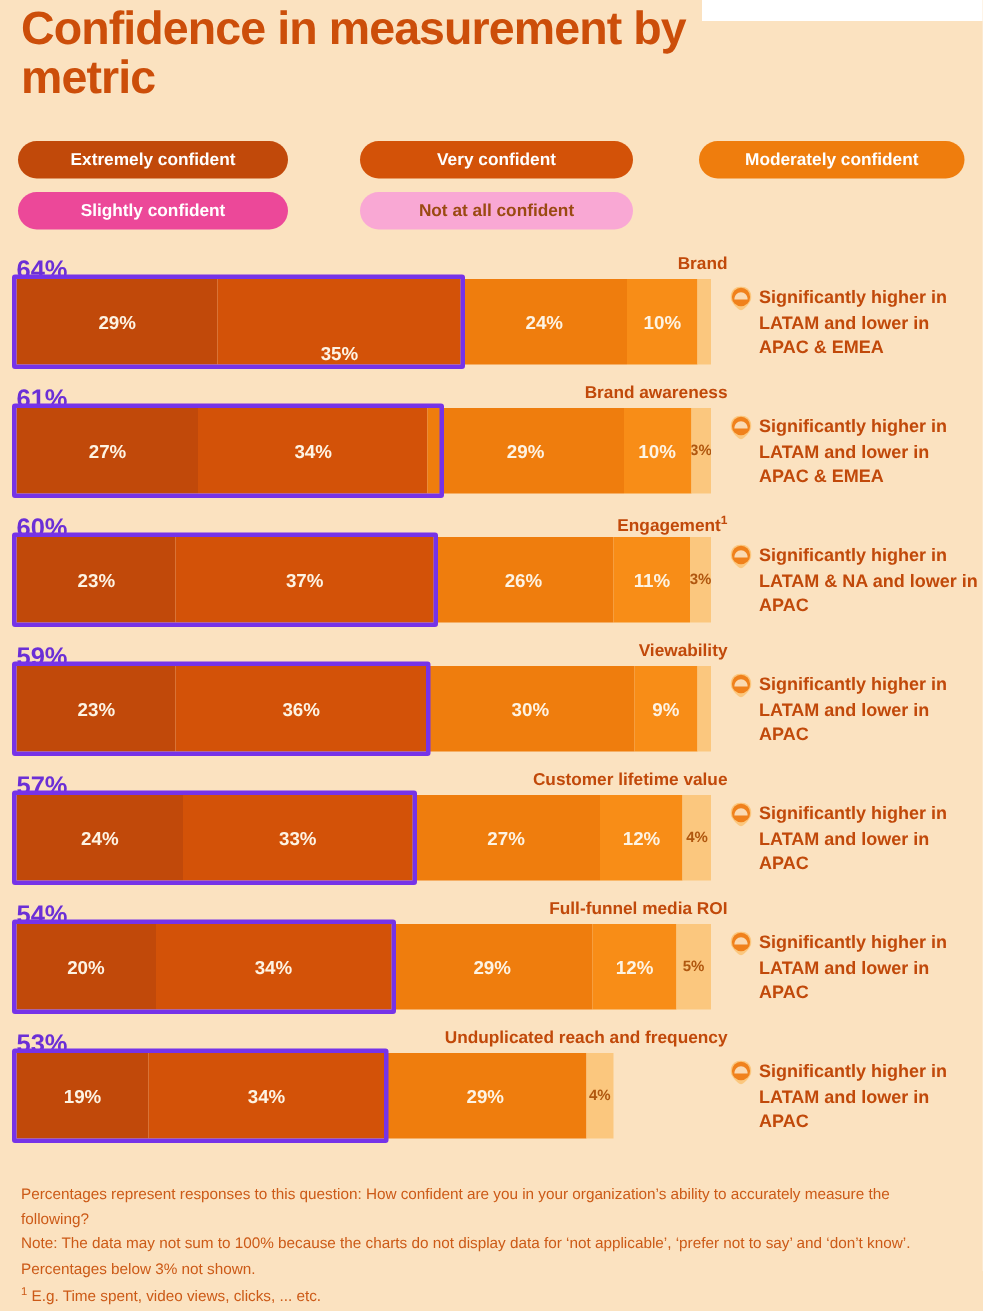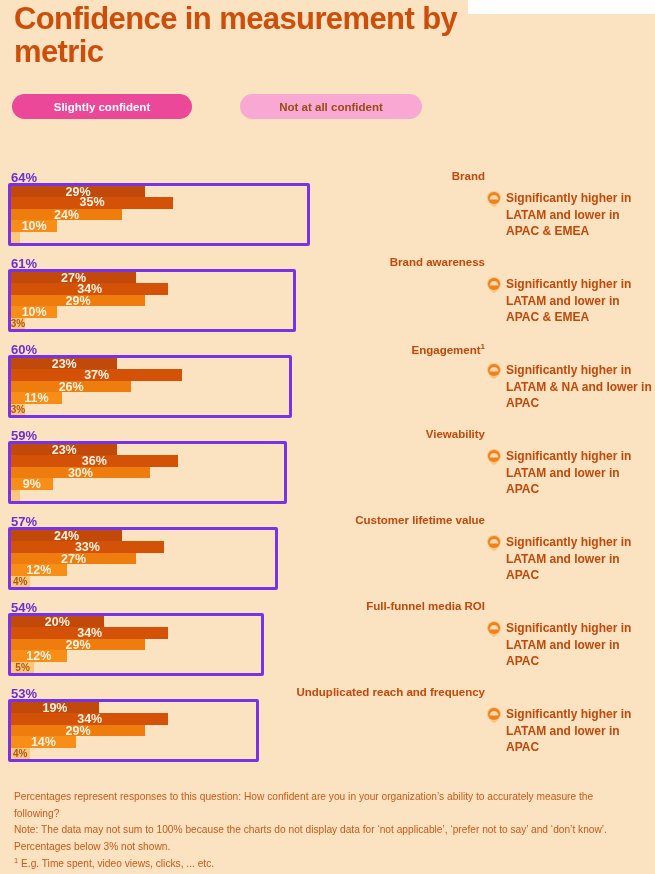--- a/index.html
+++ b/index.html
@@ -90,21 +90,21 @@
   .row-head {
     position: relative;
     height: 16px;
     width: 474px;
     margin-left: 11px;
   }
   .row-total {
     position: absolute;
     left: 0;
     top: 0;
-    font-size: 13px;
+    font-size: 17px;
     font-weight: 700;
     color: #6b2fd6;
     text-align: right;
   }
   .row-label {
     position: absolute;
     right: 0;
     top: 0;
     font-size: 11.5px;
     font-weight: 700;
@@ -120,21 +120,20 @@
     height: 57px;
   }
   .bar {
     position: absolute;
     left: 0;
     top: 0;
     height: 57px;
     width: 100%;
     display: flex;
     background: #fbe2c0;
-    flex-direction: column;
   }
   .seg {
     height: 57px;
     display: flex;
     align-items: center;
     justify-content: center;
     font-size: 12.5px;
     font-weight: 700;
     color: #fdf3e3;
     overflow: hidden;
@@ -192,20 +191,31 @@
 <body>
 
 <div id="page">
 
   <div class="top-notch"></div>
 
   <h1 class="title">Confidence in measurement by metric</h1>
 
   <div class="legend">
     <div class="legend-row">
+      <div class="pill p1">
+        <span>Extremely confident</span>
+      </div>
+      <div class="pill p2">
+        <span>Very confident</span>
+      </div>
+      <div class="pill p3">
+        <span>Moderately confident</span>
+      </div>
+    </div>
+    <div class="legend-row">
       <div class="pill p4">
         <span>Slightly confident</span>
       </div>
       <div class="pill p5">
         <span>Not at all confident</span>
       </div>
     </div>
   </div>
 
   <div class="rows" id="rows">
@@ -373,23 +383,20 @@
         <div class="bar-wrap">
           <div class="bar">
             <div class="seg s1" style="width: 87.97px;">
               <span>19%</span>
             </div>
             <div class="seg s2" style="width: 157.42px;">
               <span>34%</span>
             </div>
             <div class="seg s3" style="width: 134.27px;">
               <span>29%</span>
-            </div>
-            <div class="seg s4" style="width: 64.82px;">
-              <span>14%</span>
             </div>
             <div class="seg s5" style="width: 18.52px;">
               <span>4%</span>
             </div>
           </div>
           <div class="hilite" style="width: 251.39px;"></div>
         </div>
       </div>
     </div>
 

